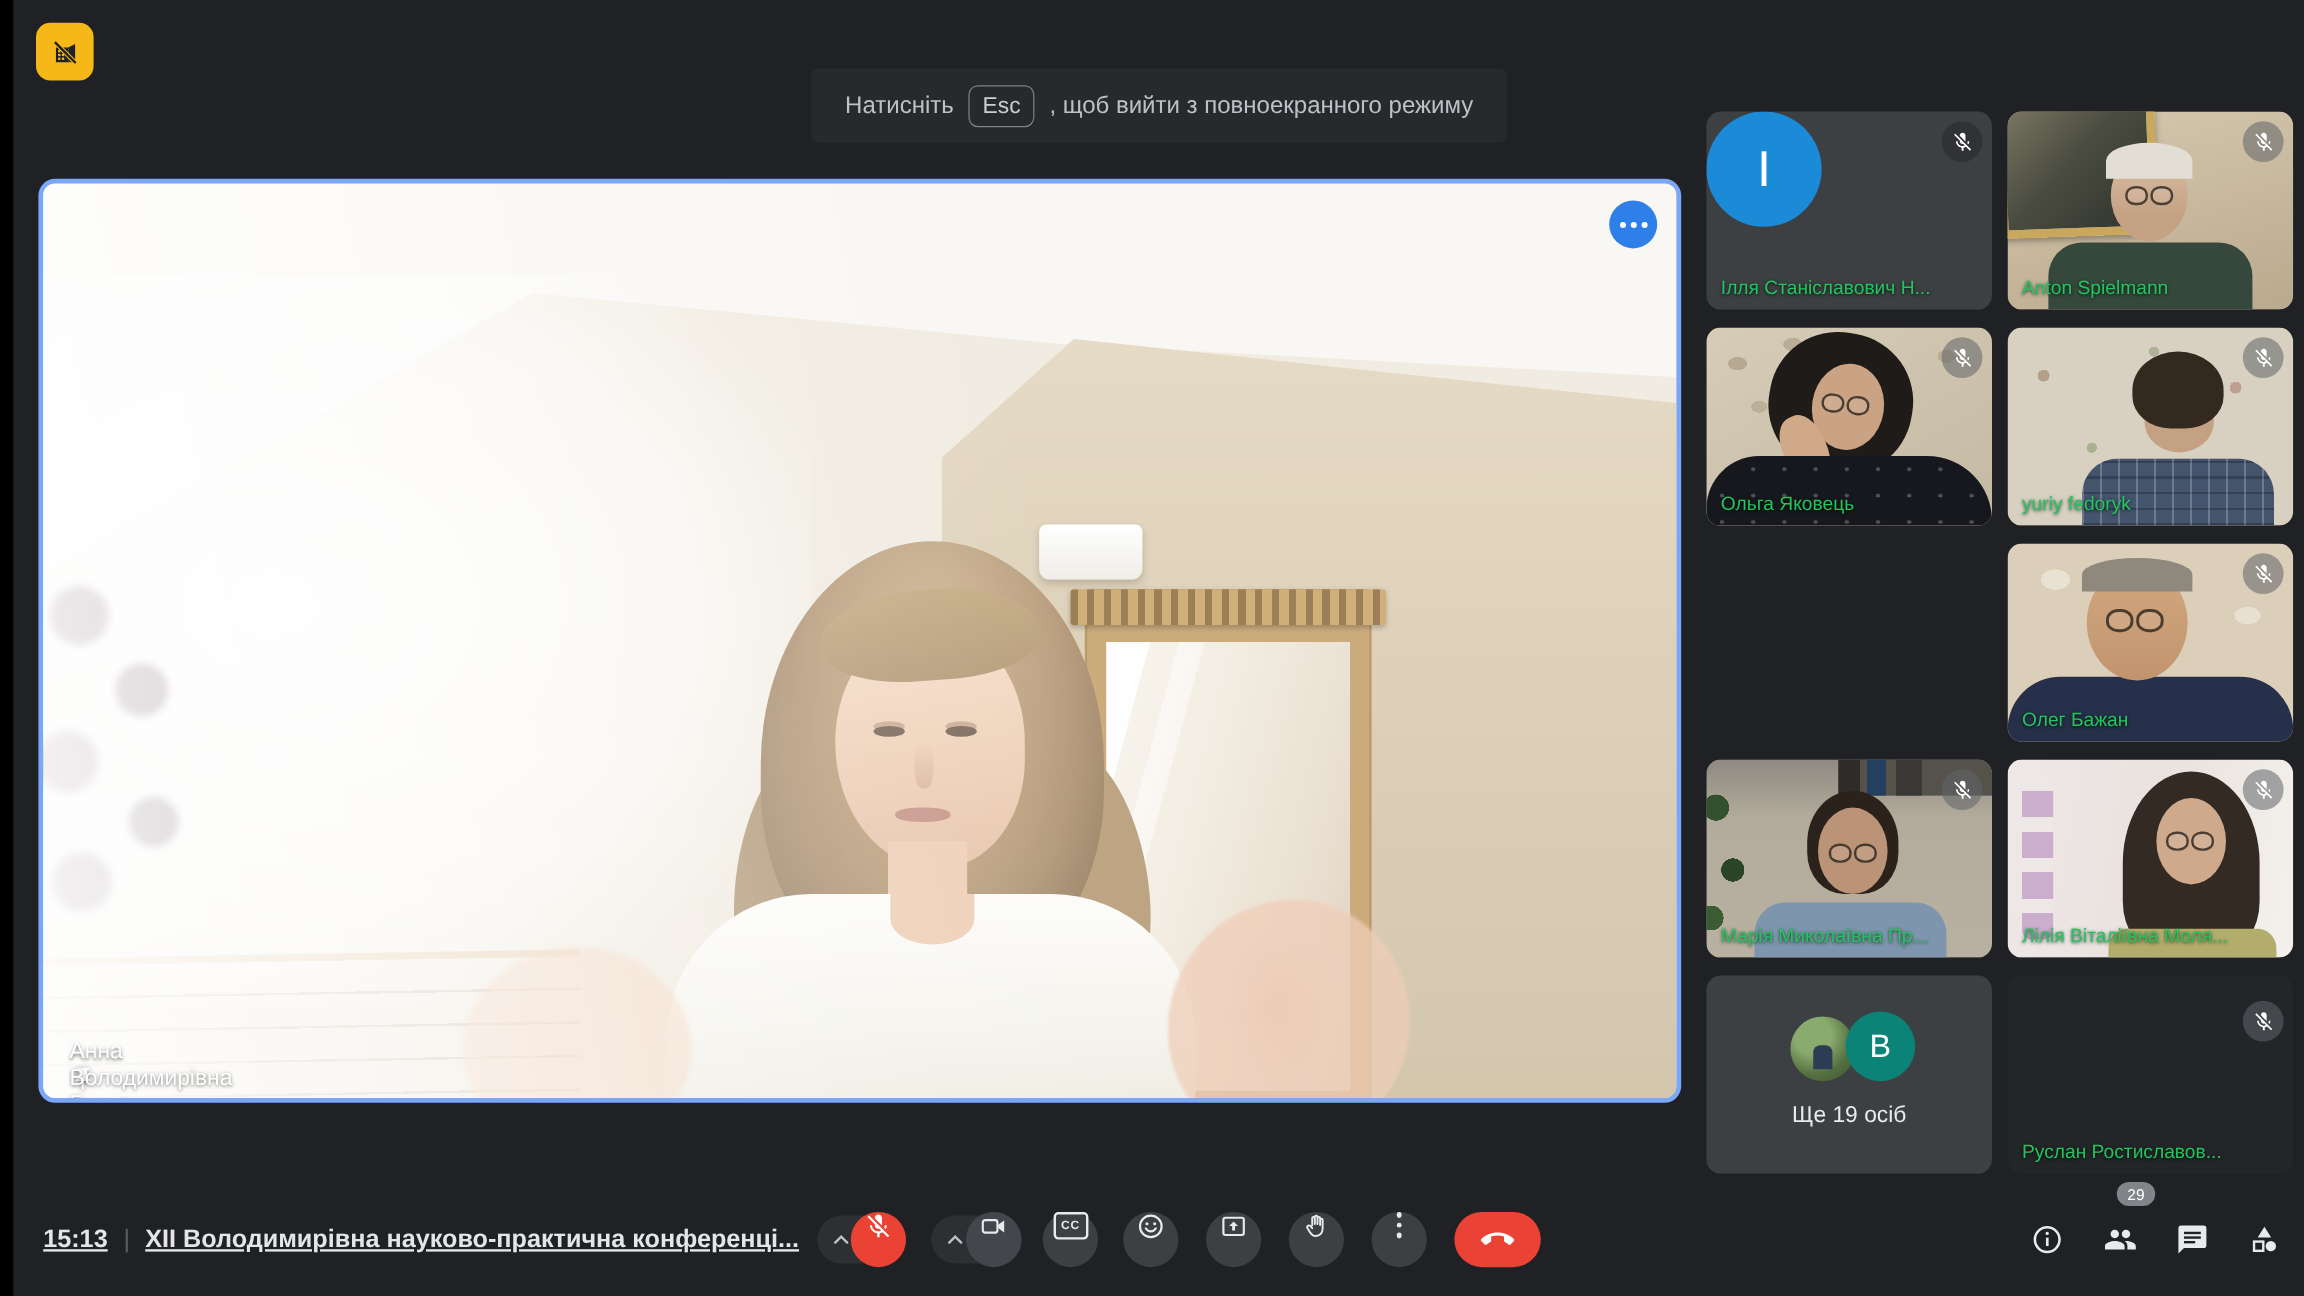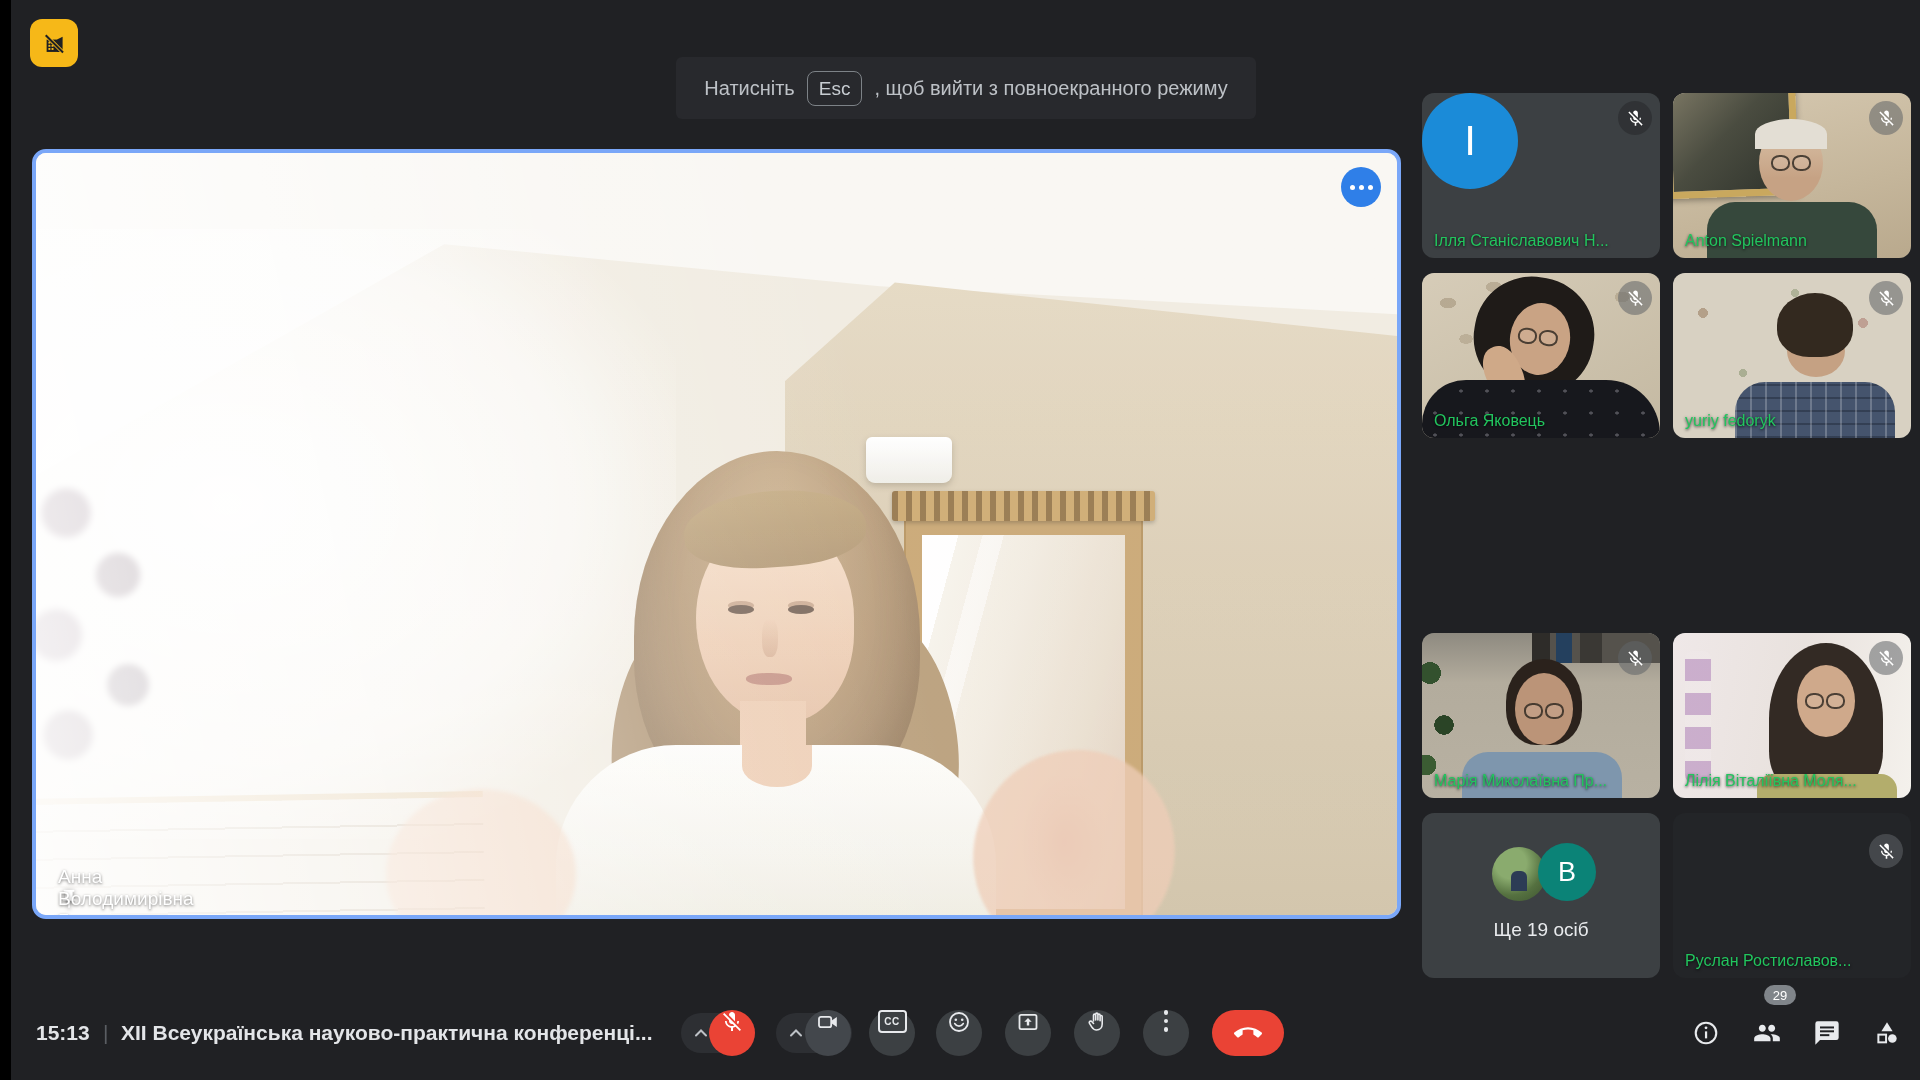--- a/index.html
+++ b/index.html
@@ -188,21 +188,21 @@
   .t9 .more-label{position:absolute;left:0;right:0;top:106px;text-align:center;color:#e8eaed;font-size:19px;}
 
   .t10{background:#232528;}
   .s10{position:absolute;left:0;top:13px;right:0;bottom:11px;background:#cfc2a8;overflow:hidden;inset:auto;}
   .s10 .curt{left:0;top:0;width:34%;height:100%;
     background:repeating-linear-gradient(90deg,#ece3d2 0 9px,#d4cab6 9px 16px);}
   .s10 .door{right:0;top:0;width:20px;height:100%;background:#7c5c38;border-left:4px solid #5c4227;}
   .t10 .mute{top:21px;}
 
   
-  .bb-text{position:absolute;top:1021px;color:#e3e5e8;font-size:21px;white-space:nowrap;}
+  .bb-text{position:absolute;top:1021px;color:#e3e5e8;font-size:21px;white-space:nowrap;text-decoration:underline;}
   .bb-time{left:25px;font-weight:bold;}
   .bb-div{left:92px;color:#5a5e63;font-weight:normal;}
   .bb-title{left:110px;font-weight:bold;}
 
   .pill{position:absolute;top:1013px;height:40px;border-radius:20px;background:#2d2f33;}
   .cbtn{position:absolute;top:1010px;width:46px;height:46px;border-radius:50%;background:#3c4043;
     display:flex;align-items:flex-start;justify-content:center;cursor:pointer;}
   .cbtn svg{width:24px;height:24px;}
   .cbtn.red{background:#ea4335;}
   .cbtn.grey2{background:#43474c;}
@@ -340,20 +340,34 @@
     </div>
     <div class="mute">
       <svg viewBox="0 0 24 24">
           <path fill="#fff" d="M19 11h-1.7c0 .74-.16 1.43-.43 2.05l1.23 1.23c.56-.98.9-2.09.9-3.28zm-4.02.17c0-.06.02-.11.02-.17V5c0-1.66-1.34-3-3-3S9 3.34 9 5v.18l5.98 5.99zM4.27 3L3 4.27l6.01 6.01V11c0 1.66 1.33 3 2.99 3 .22 0 .44-.03.65-.08l1.66 1.66c-.71.33-1.5.52-2.31.52-2.76 0-5.3-2.1-5.3-5.1H5c0 3.41 2.72 6.23 6 6.72V21h2v-3.28c.91-.13 1.77-.45 2.54-.9L19.73 21 21 19.73 4.27 3z"></path>
         </svg>
     </div>
     <div class="name">yuriy fedoryk</div>
   </div>
 
 
+  <div class="tile" style="left:1662px;top:453px">
+    <div class="scene s6">
+      <div class="torso"></div>
+      <div class="head"></div>
+      <div class="hair"></div>
+      <div class="glasses"></div>
+    </div>
+    <div class="mute">
+      <svg viewBox="0 0 24 24">
+          <path fill="#fff" d="M19 11h-1.7c0 .74-.16 1.43-.43 2.05l1.23 1.23c.56-.98.9-2.09.9-3.28zm-4.02.17c0-.06.02-.11.02-.17V5c0-1.66-1.34-3-3-3S9 3.34 9 5v.18l5.98 5.99zM4.27 3L3 4.27l6.01 6.01V11c0 1.66 1.33 3 2.99 3 .22 0 .44-.03.65-.08l1.66 1.66c-.71.33-1.5.52-2.31.52-2.76 0-5.3-2.1-5.3-5.1H5c0 3.41 2.72 6.23 6 6.72V21h2v-3.28c.91-.13 1.77-.45 2.54-.9L19.73 21 21 19.73 4.27 3z"></path>
+        </svg>
+    </div>
+    <div class="name">Олег Бажан</div>
+  </div>
 
   <div class="tile" style="left:1662px;top:633px">
     <div class="scene s8">
       <div class="deco"></div>
       <div class="hair"></div>
       <div class="head"></div>
       <div class="glasses"></div>
       <div class="torso"></div>
     </div>
     <div class="mute">
@@ -401,21 +415,21 @@
     <div class="mute">
       <svg viewBox="0 0 24 24">
           <path fill="#fff" d="M19 11h-1.7c0 .74-.16 1.43-.43 2.05l1.23 1.23c.56-.98.9-2.09.9-3.28zm-4.02.17c0-.06.02-.11.02-.17V5c0-1.66-1.34-3-3-3S9 3.34 9 5v.18l5.98 5.99zM4.27 3L3 4.27l6.01 6.01V11c0 1.66 1.33 3 2.99 3 .22 0 .44-.03.65-.08l1.66 1.66c-.71.33-1.5.52-2.31.52-2.76 0-5.3-2.1-5.3-5.1H5c0 3.41 2.72 6.23 6 6.72V21h2v-3.28c.91-.13 1.77-.45 2.54-.9L19.73 21 21 19.73 4.27 3z"></path>
         </svg>
     </div>
     <div class="name">Руслан Ростиславов...</div>
   </div>
 
   <div class="bb-text bb-time">15:13</div>
   <div class="bb-text bb-div">|</div>
-  <div class="bb-text bb-title">XII Всеукраїнська науково-практична конференці...</div>
+  <div class="bb-text bb-title">XII Володимирівна науково-практична конференці...</div>
 
   <div class="pill" style="left:670px;width:74px"></div>
   <svg class="chev" style="left:678px" viewBox="0 0 24 24">
     <path d="M7 14.5l5-5 5 5" stroke="#bdc1c6" stroke-width="2" fill="none" stroke-linecap="round"></path>
     </svg>
   <div class="cbtn red" style="left:698px">
     <svg viewBox="0 0 24 24">
         <path fill="#fff" d="M19 11h-1.7c0 .74-.16 1.43-.43 2.05l1.23 1.23c.56-.98.9-2.09.9-3.28zm-4.02.17c0-.06.02-.11.02-.17V5c0-1.66-1.34-3-3-3S9 3.34 9 5v.18l5.98 5.99zM4.27 3L3 4.27l6.01 6.01V11c0 1.66 1.33 3 2.99 3 .22 0 .44-.03.65-.08l1.66 1.66c-.71.33-1.5.52-2.31.52-2.76 0-5.3-2.1-5.3-5.1H5c0 3.41 2.72 6.23 6 6.72V21h2v-3.28c.91-.13 1.77-.45 2.54-.9L19.73 21 21 19.73 4.27 3z"></path>
       </svg>
   </div>

